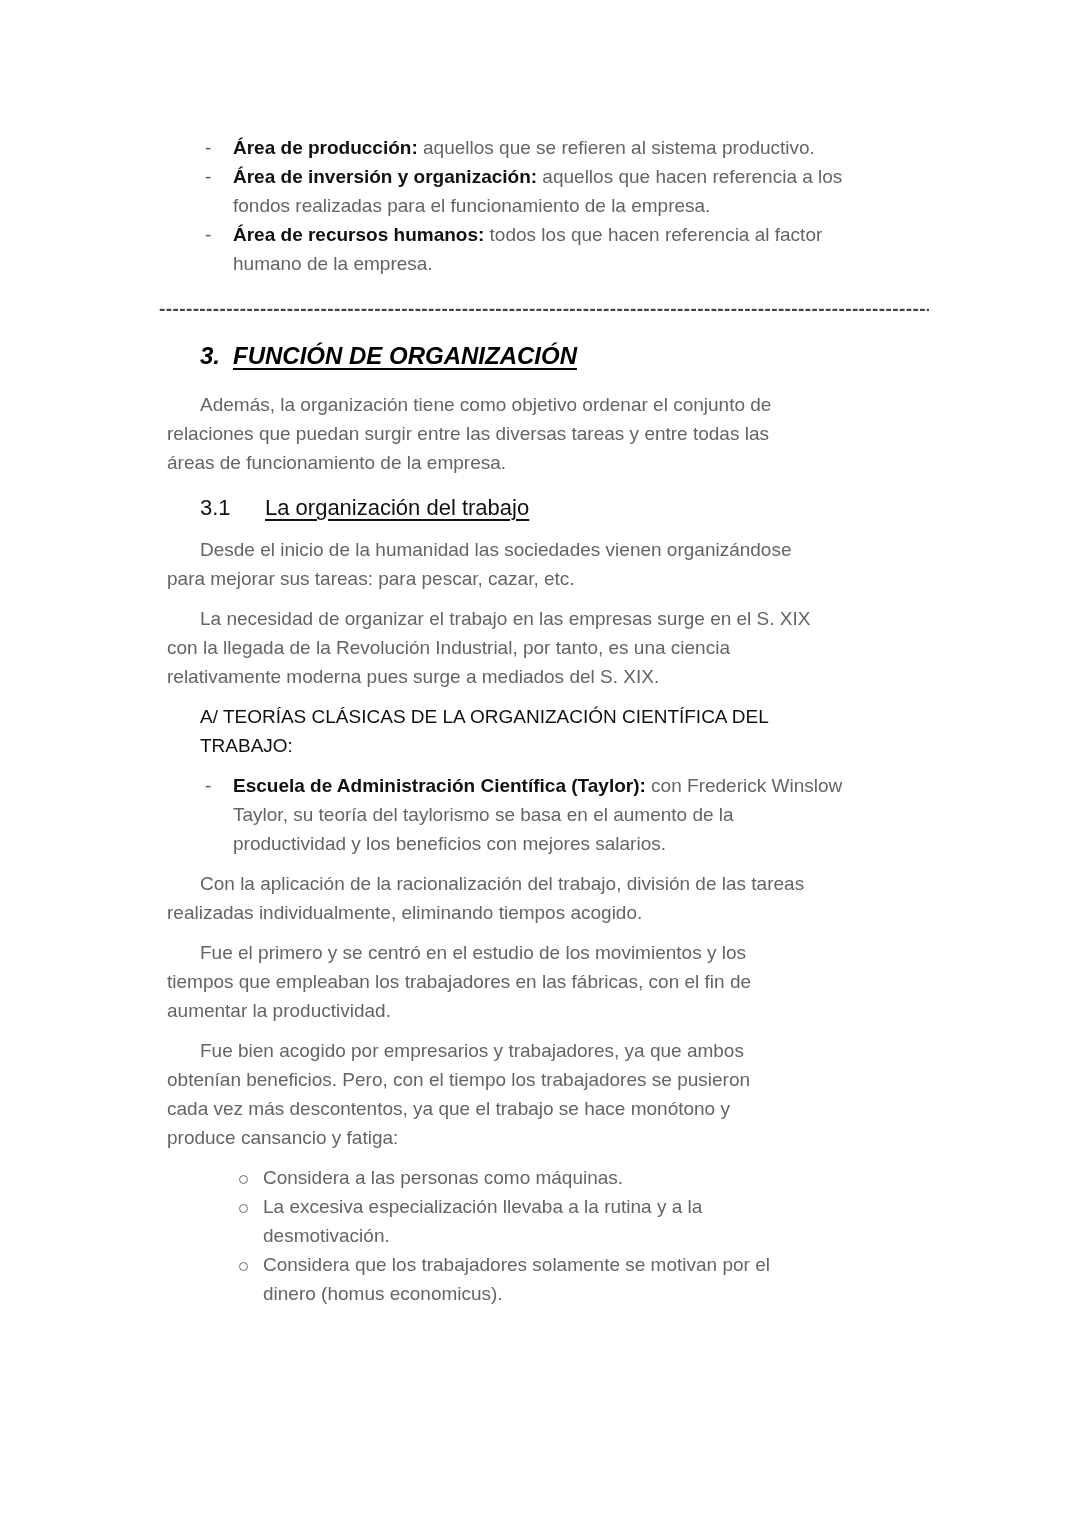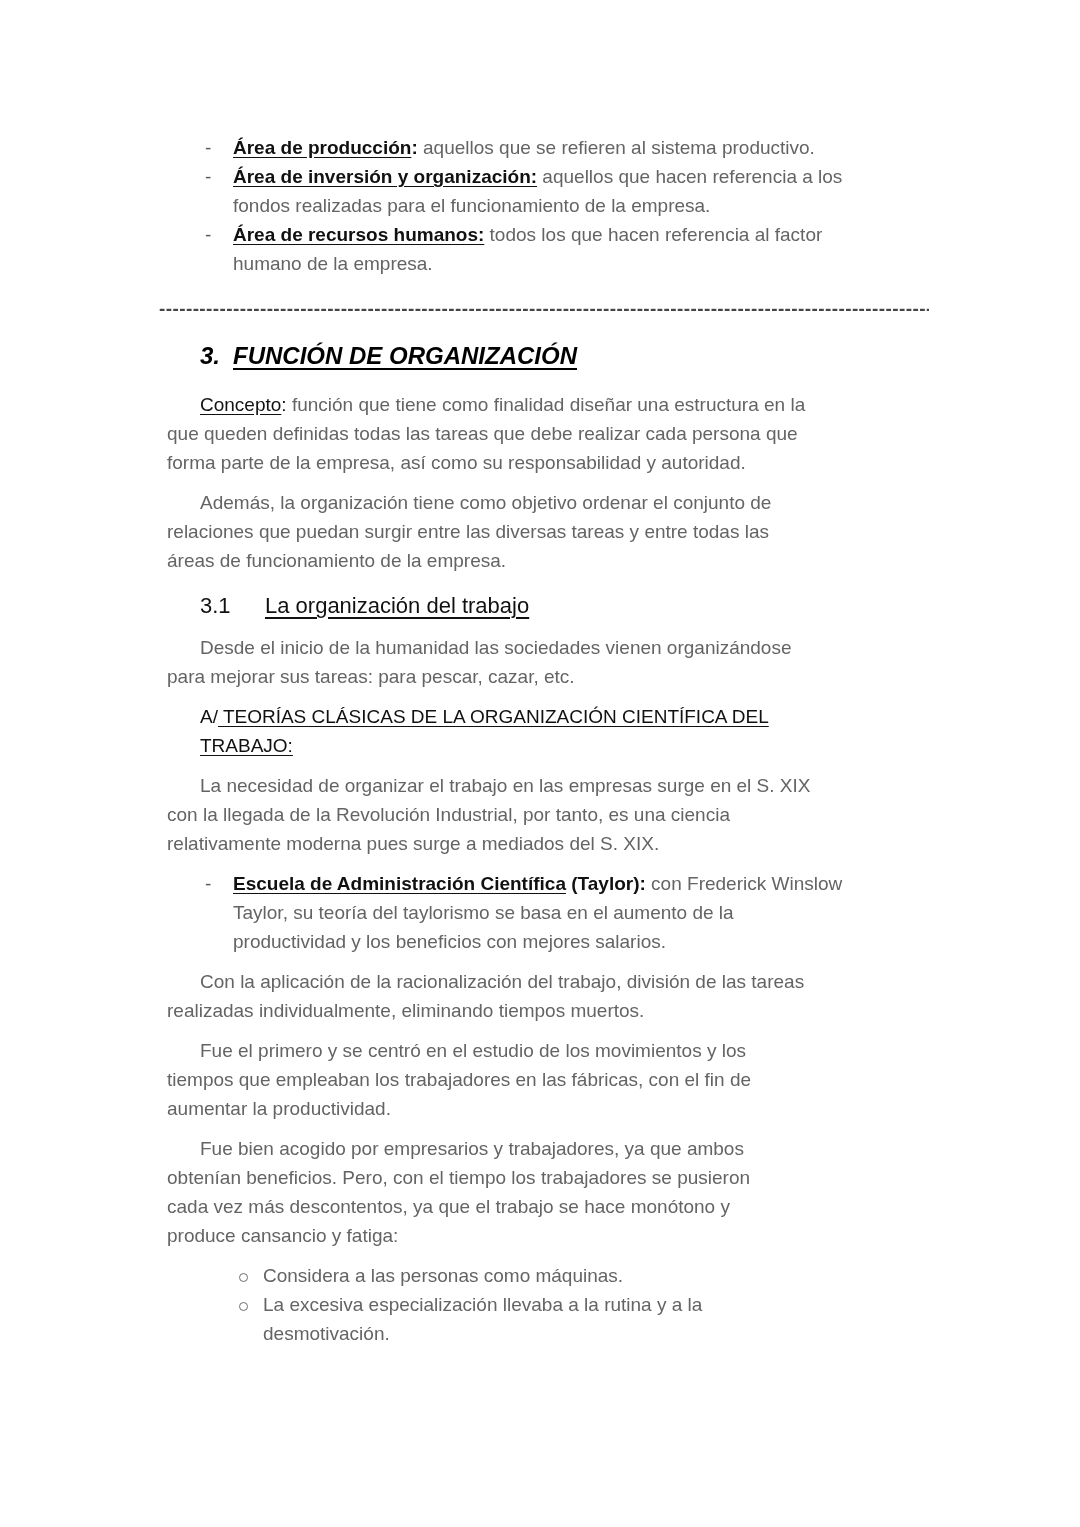--- a/index.html
+++ b/index.html
@@ -13,21 +13,21 @@
     box-sizing:border-box;
     width:1080px;height:1527px;
     padding:133px 150px 0 167px;
     background:#ffffff;
   }
   .content{width:762px;}
 
   
   .run{white-space:pre-wrap;}
   .s-b{font-weight:700;}
-  .s-u{text-decoration:underline;text-underline-offset:3px;}
+  .s-u{text-underline-offset:3px;}
   .s-k{color:#111111;}
 
   
   .para{
     font-size:19px;line-height:29px;color:#646464;
     margin:11px 0;text-indent:33px;white-space:pre-wrap;
   }
   .subhead{
     margin-left:33px;text-indent:0;
   }
@@ -88,56 +88,58 @@
 fondos realizadas para el funcionamiento de la empresa.</span></span>
         </div>
         <div class="item">
           <span class="marker">-</span>
           <span class="item-text"><span class="run s-b s-k s-u">Área de recursos humanos:</span><span class="run"> todos los que hacen referencia al factor
 humano de la empresa.</span></span>
         </div>
       </div>
       <div class="divider">--------------------------------------------------------------------------------------------------------------------------------</div>
       <div class="h1"><span class="h-num">3.</span><span class="h-title">FUNCIÓN DE ORGANIZACIÓN</span></div>
-      <p class="para"><span class="run s-k s-u">Concepto</span><span class="run s-k">:</span><span class="run"> función que tiene como finalidad diseñar una estructura en la
-que queden definidas todas las tareas que debe realizar cada persona que
-forma parte de la empresa, así como su responsabilidad y autoridad.</span></p>
       <p class="para"><span class="run">Además, la organización tiene como objetivo ordenar el conjunto de
 relaciones que puedan surgir entre las diversas tareas y entre todas las
 áreas de funcionamiento de la empresa.</span></p>
       <div class="h2"><span class="h-num">3.1</span><span class="h-title">La organización del trabajo</span></div>
       <p class="para"><span class="run">Desde el inicio de la humanidad las sociedades vienen organizándose
 para mejorar sus tareas: para pescar, cazar, etc.</span></p>
-      <p class="para subhead"><span class="run s-k">A/</span><span class="run s-k s-u"> TEORÍAS CLÁSICAS DE LA ORGANIZACIÓN CIENTÍFICA DEL
-TRABAJO:</span></p>
       <p class="para"><span class="run">La necesidad de organizar el trabajo en las empresas surge en el S. XIX
 con la llegada de la Revolución Industrial, por tanto, es una ciencia
 relativamente moderna pues surge a mediados del S. XIX.</span></p>
+      <p class="para subhead"><span class="run s-k">A/</span><span class="run s-k s-u"> TEORÍAS CLÁSICAS DE LA ORGANIZACIÓN CIENTÍFICA DEL
+TRABAJO:</span></p>
       <div class="list dash-list">
         <div class="item">
           <span class="marker">-</span>
           <span class="item-text"><span class="run s-b s-k s-u">Escuela de Administración Científica</span><span class="run s-b s-k"> (Taylor):</span><span class="run"> con Frederick Winslow
 Taylor, su teoría del taylorismo se basa en el aumento de la
 productividad y los beneficios con mejores salarios.</span></span>
         </div>
       </div>
       <p class="para"><span class="run">Con la aplicación de la racionalización del trabajo, división de las tareas
-realizadas individualmente, eliminando tiempos muertos.</span></p>
+realizadas individualmente, eliminando tiempos acogido.</span></p>
       <p class="para"><span class="run">Fue el primero y se centró en el estudio de los movimientos y los
 tiempos que empleaban los trabajadores en las fábricas, con el fin de
 aumentar la productividad.</span></p>
       <p class="para"><span class="run">Fue bien acogido por empresarios y trabajadores, ya que ambos
 obtenían beneficios. Pero, con el tiempo los trabajadores se pusieron
 cada vez más descontentos, ya que el trabajo se hace monótono y
 produce cansancio y fatiga:</span></p>
       <div class="list circle-list">
         <div class="item">
           <span class="marker"><span class="circle"></span></span>
           <span class="item-text"><span class="run">Considera a las personas como máquinas.</span></span>
         </div>
         <div class="item">
           <span class="marker"><span class="circle"></span></span>
           <span class="item-text"><span class="run">La excesiva especialización llevaba a la rutina y a la
 desmotivación.</span></span>
         </div>
+        <div class="item">
+          <span class="marker"><span class="circle"></span></span>
+          <span class="item-text"><span class="run">Considera que los trabajadores solamente se motivan por el
+dinero (homus economicus).</span></span>
+        </div>
       </div>
     </div>
 </div>
 
 </body></html>

